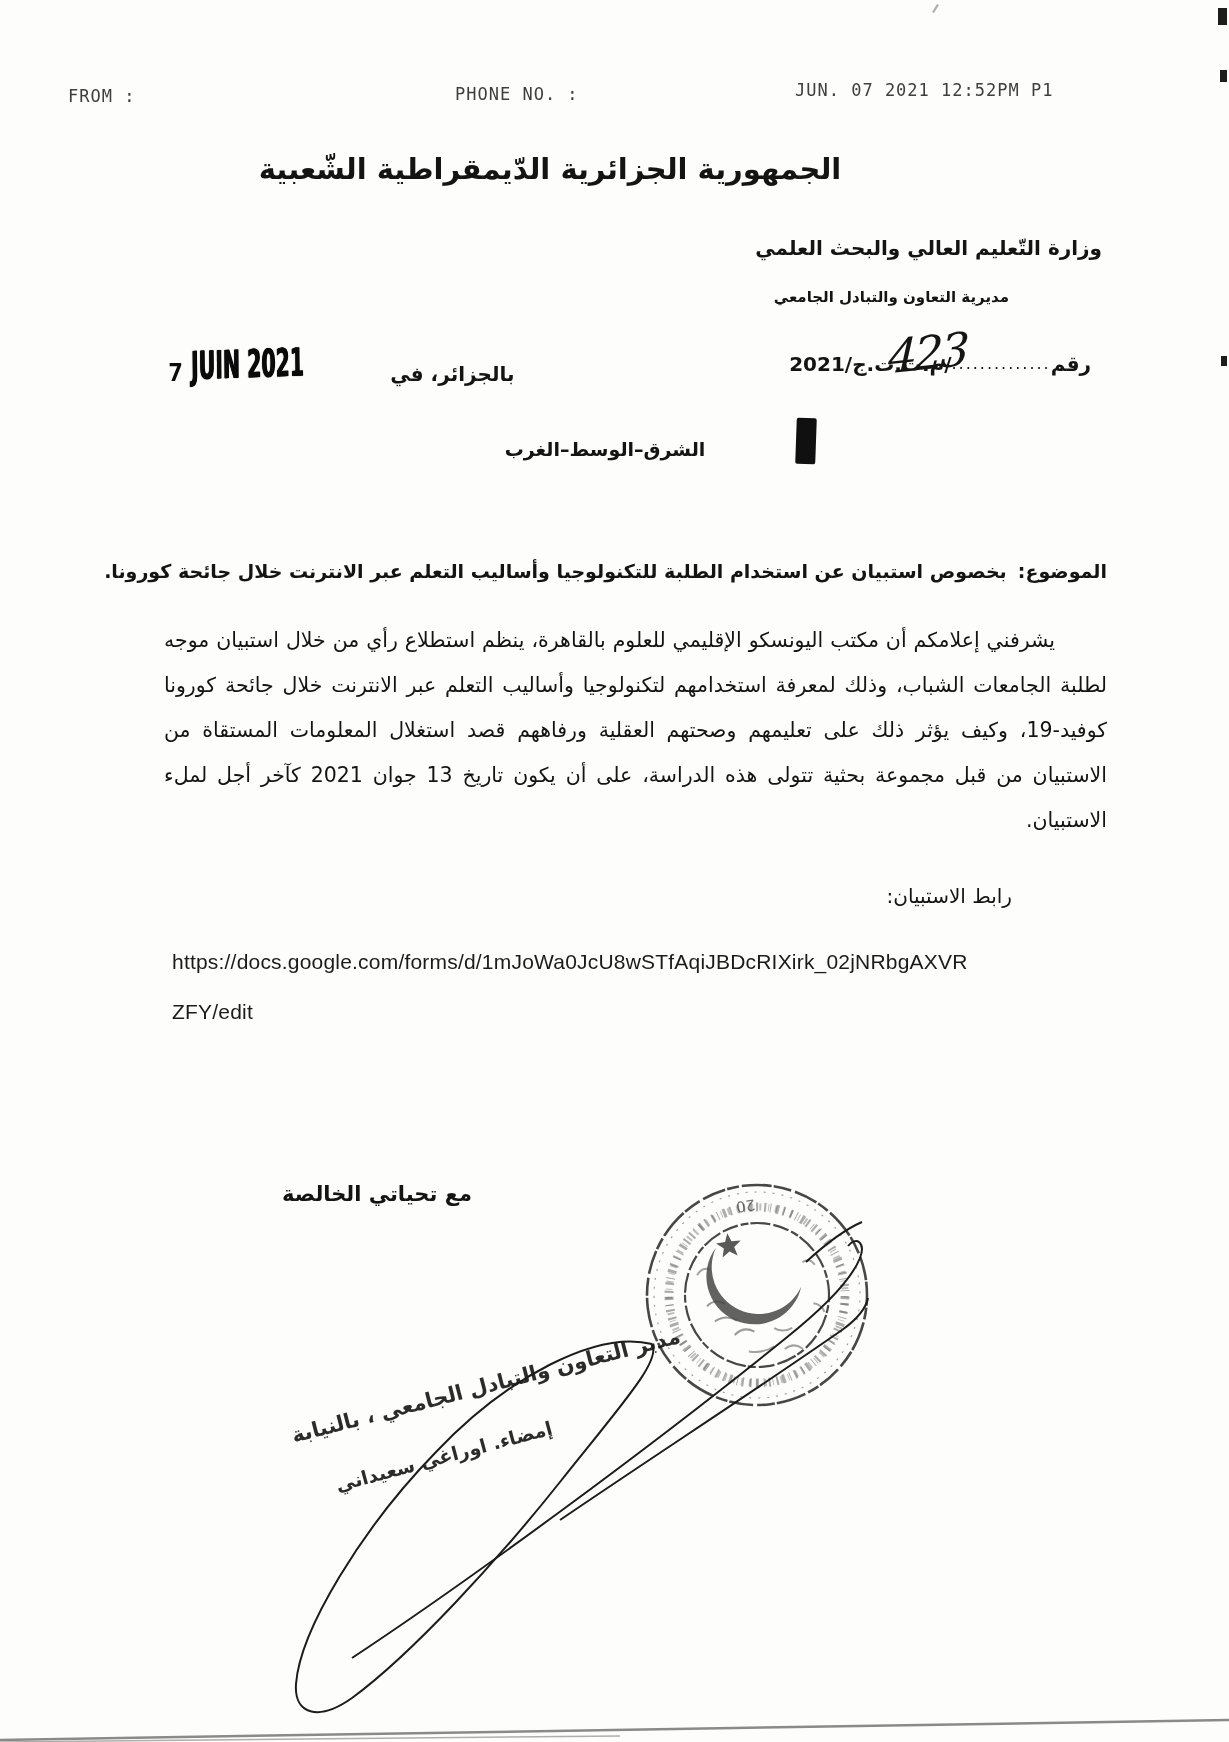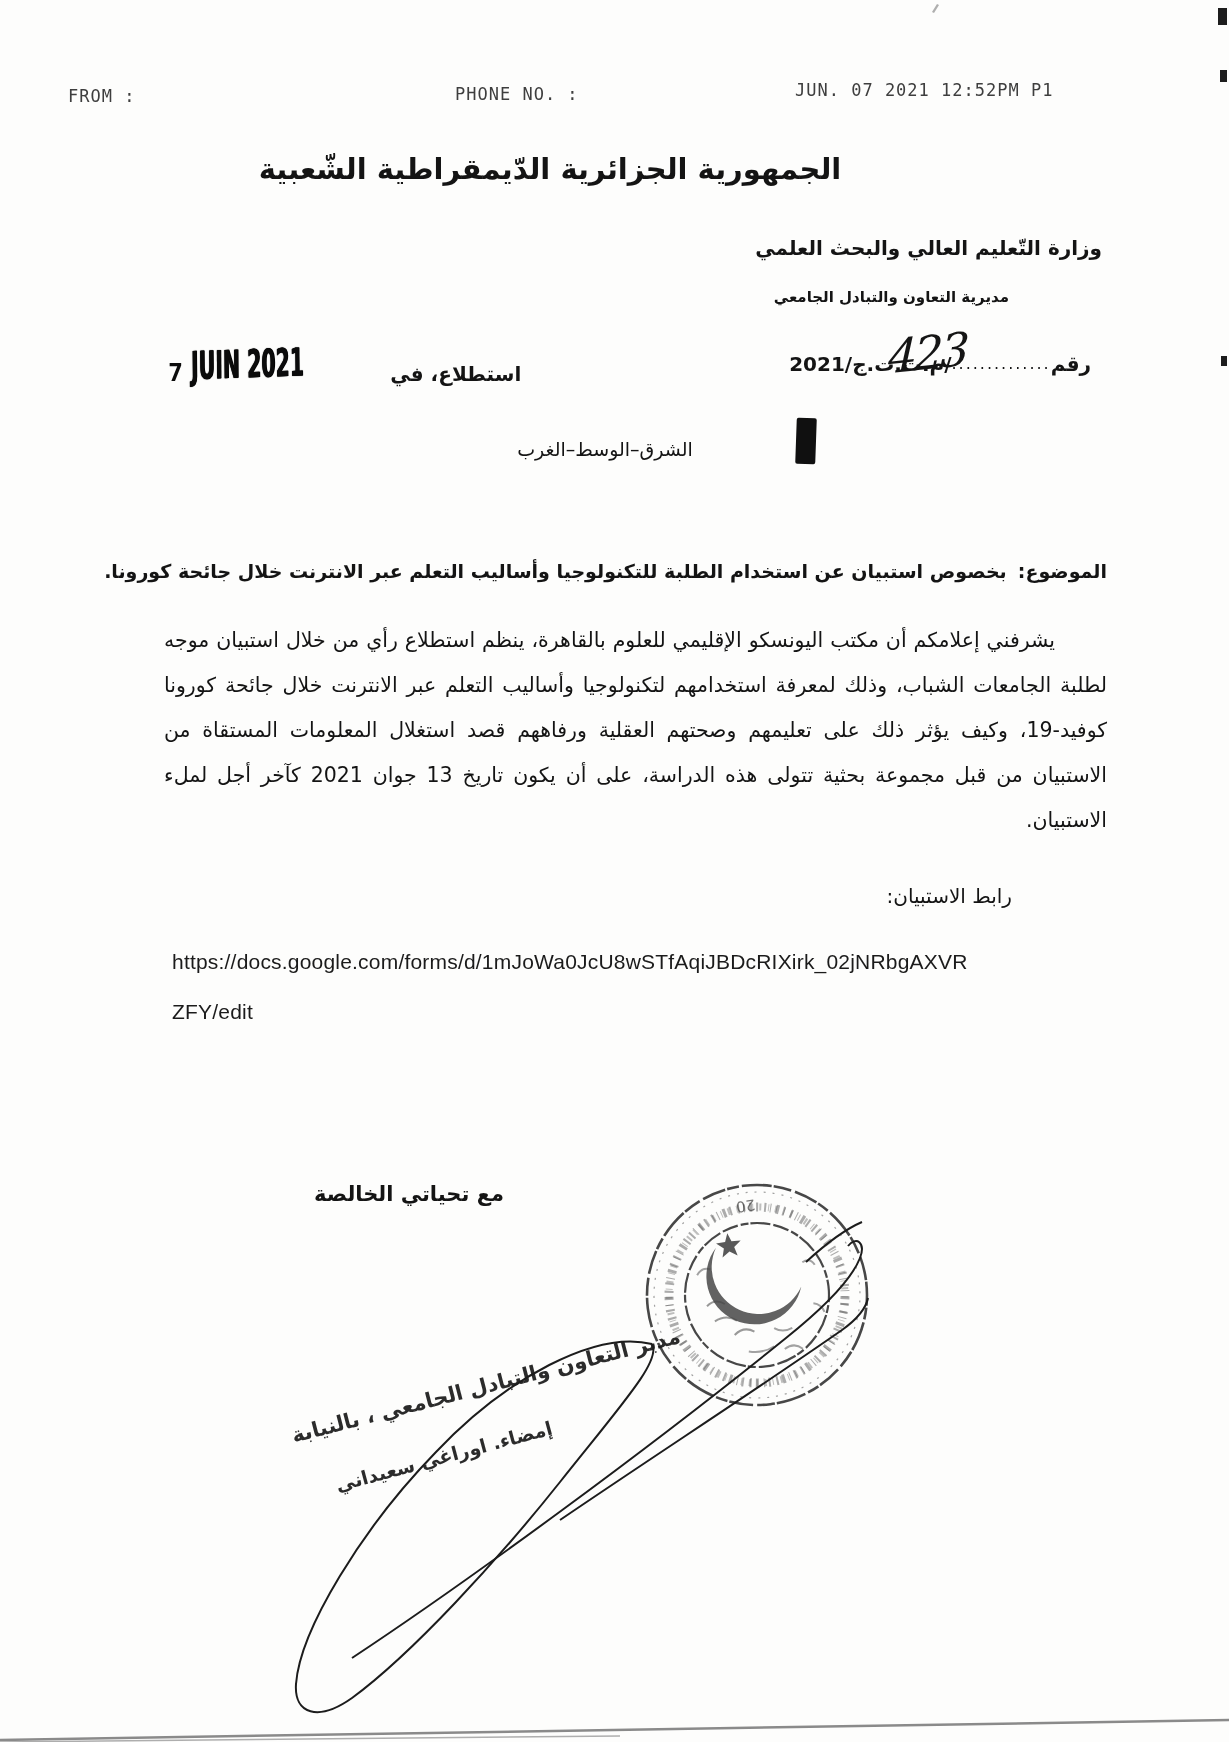--- a/index.html
+++ b/index.html
@@ -35,21 +35,21 @@
   .dateline{display:flex;align-items:baseline;}
   .stamp-day{font-weight:700;font-size:25px;font-family:"DejaVu Sans Mono",monospace;color:#0c0c0c;}
   .stamp-my{
     display:inline-block;font-weight:800;font-size:31px;color:#0b0b0b;
     transform:scaleX(0.66) scaleY(1.25) rotate(-1deg);transform-origin:left bottom;
     letter-spacing:0px;white-space:nowrap;
     text-shadow:1px 0 0 #000, 0 0 1px #000;
     font-family:"DejaVu Sans",sans-serif;
   }
   .place{font-size:20px;font-weight:700;white-space:nowrap;}
-  .regions{font-size:19px;font-weight:400;white-space:nowrap;}
+  .regions{font-size:19px;font-weight:700;white-space:nowrap;}
   
   .subject{font-size:19px;font-weight:700;white-space:nowrap;}
   .bodytext{
     font-size:20.5px;line-height:45px;text-align:justify;
     text-indent:52px;
   }
   .linklabel{font-size:20px;white-space:nowrap;}
   .urltext{
     font-family:Liberation Sans, sans-serif;font-size:21px;color:#1b1b1b;
     white-space:nowrap;letter-spacing:0.2px;
@@ -82,39 +82,39 @@
     <span class="refdots">..............</span>
     <span>/م.ت.ت.ج/</span>
     <span>2021</span>
   </div>
   <div class="abs handnum" style="left:888px;top:326px;">423</div>
   <div class="blob" style="left:796px;top:418px;width:20px;height:46px;transform:rotate(2deg);"></div>
 
   <div class="abs dateline" style="left:168px;top:352px;">
     <span class="stamp-day" style="margin-right:8px;">7</span>
     <span class="stamp-my">JUIN 2021</span>
-    <span class="place ar" style="margin-left:28px;">استطلاع، في</span>
+    <span class="place ar" style="margin-left:28px;">بالجزائر، في</span>
   </div>
 
   <div class="abs regions ar" style="left:430px;top:438px;width:350px;text-align:center;">الشرق–الوسط–الغرب</div>
 
   <div class="abs ar" style="right:134px;top:560px;">
     <span class="subject">الموضوع:</span>
     <span class="subject" style="margin-right:6px;margin-left:16px;">بخصوص استبيان عن استخدام الطلبة للتكنولوجيا وأساليب التعلم عبر الانترنت خلال جائحة كورونا.</span>
   </div>
 
   <div class="abs bodytext ar" style="right:134px;top:618px;width:943px;">يشرفني إعلامكم أن مكتب اليونسكو الإقليمي للعلوم بالقاهرة، ينظم استطلاع رأي من خلال استبيان موجه لطلبة الجامعات الشباب، وذلك لمعرفة استخدامهم لتكنولوجيا وأساليب التعلم عبر الانترنت خلال جائحة كورونا كوفيد-19، وكيف يؤثر ذلك على تعليمهم وصحتهم العقلية ورفاههم قصد استغلال المعلومات المستقاة من الاستبيان من قبل مجموعة بحثية تتولى هذه الدراسة، على أن يكون تاريخ 13 جوان 2021 كآخر أجل لملء الاستبيان.</div>
 
   <div class="abs linklabel ar" style="right:229px;top:884px;">رابط الاستبيان:</div>
 
   <div class="abs urltext" style="left:172px;top:950px;">https://docs.google.com/forms/d/1mJoWa0JcU8wSTfAqiJBDcRIXirk_02jNRbgAXVR</div>
   <div class="abs urltext" style="left:172px;top:1000px;">ZFY/edit</div>
 
 
-  <div class="abs salut ar" style="left:282px;top:1182px;margin-left:32px;">مع تحياتي الخالصة</div>
+  <div class="abs salut ar" style="left:282px;top:1182px;">مع تحياتي الخالصة</div>
 
   <div class="abs handline ar" style="left:292px;top:1424px;transform:rotate(-14.5deg);">مدير التعاون والتبادل الجامعي ، بالنيابة</div>
   <div class="abs handline handline2 ar" style="left:336px;top:1474px;transform:rotate(-15deg);">إمضاء. اوراغي سعيداني</div>
 
   <svg class="overlay" width="1229" height="1742" viewBox="0 0 1229 1742">
 
     <g transform="rotate(-7 757 1295)" stroke="#1a1a1a" fill="none" opacity="0.8">
       <circle cx="757" cy="1295" r="110" stroke-width="2.6" stroke-dasharray="24 2 12 3 30 2 18 4"></circle>
       <circle cx="757" cy="1295" r="103" stroke-width="1.2" stroke-dasharray="2 7" opacity="0.5"></circle>
       <circle cx="757" cy="1295" r="72" stroke-width="2.2" stroke-dasharray="16 3 8 2 20 3"></circle>

